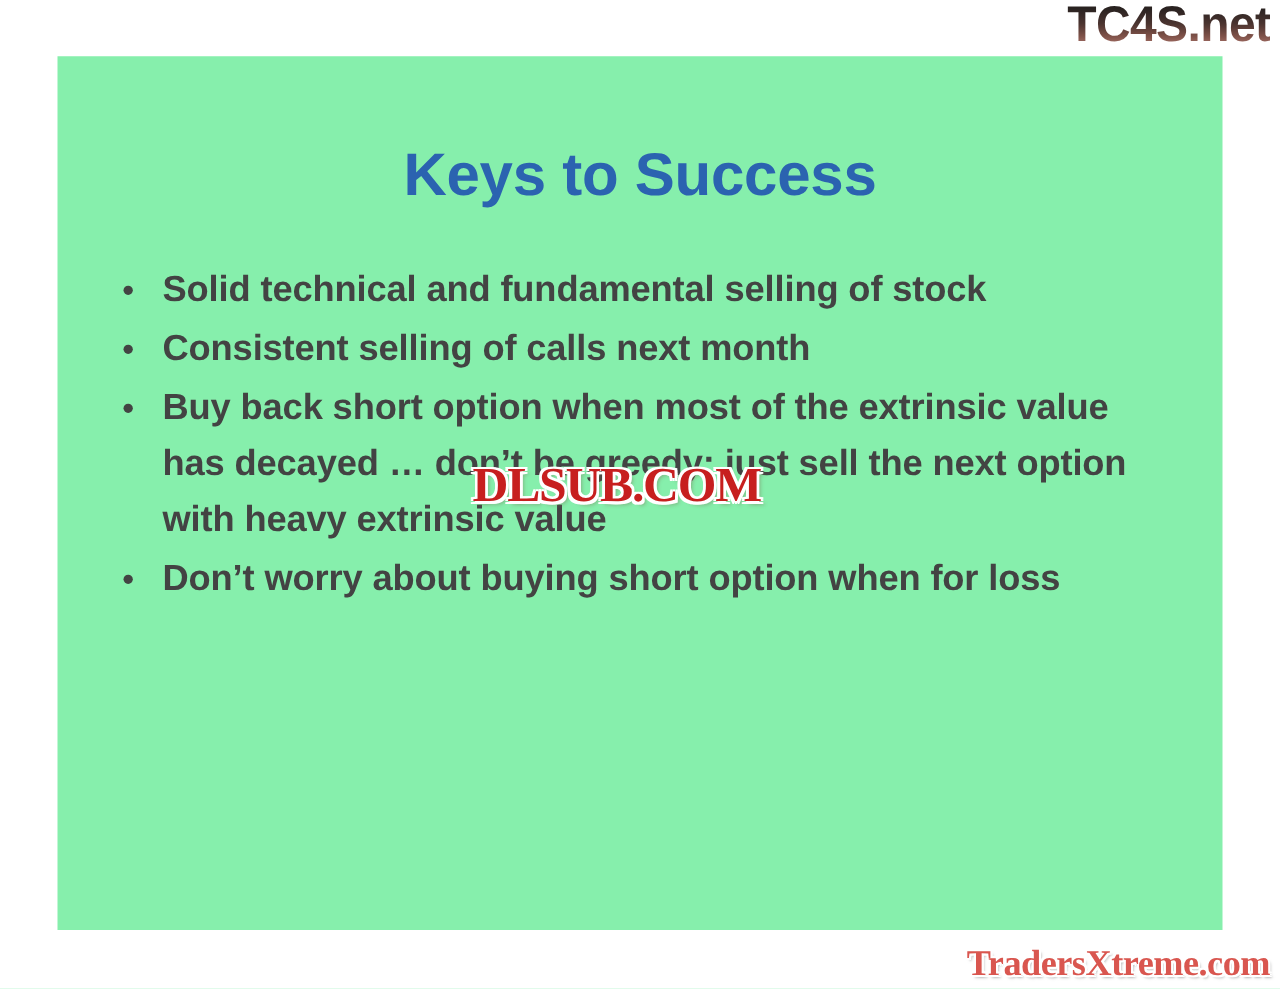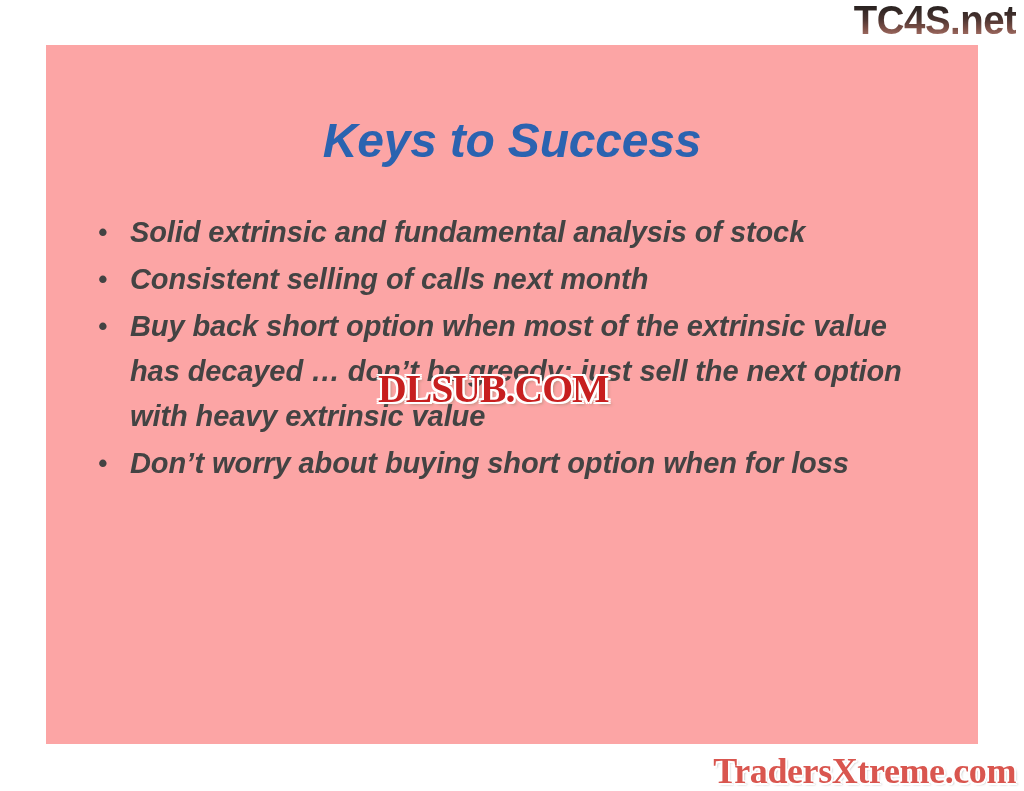--- a/index.html
+++ b/index.html
@@ -43,22 +43,21 @@
     white-space: nowrap;
   }
 
   
   .slide-panel {
     position: absolute;
     left: 46px;
     top: 45px;
     width: 932px;
     height: 699px;
-    background: #fca5a5;
-    font-style: italic;
+    background: #86efac;
   }
 
   .slide-title {
     position: absolute;
     left: 0;
     top: 68px;
     width: 932px;
     text-align: center;
     color: #2b63b0;
     font-family: "Liberation Sans", sans-serif;
@@ -134,21 +133,21 @@
        3px  3px 3px rgba(120,110,80,0.45);
   }
 
   
   .brand-bottom {
     position: absolute;
     right: 8px;
     bottom: 3px;
     font-family: "Liberation Serif", serif;
     font-weight: 700;
-    font-size: 36px;
+    font-size: 29px;
     line-height: 34px;
     letter-spacing: -0.4px;
     color: #d9564f;
     white-space: nowrap;
     user-select: none;
     text-shadow:
       -1.5px -1.5px 0 #ffffff,
        1.5px -1.5px 0 #ffffff,
       -1.5px  1.5px 0 #ffffff,
        1.5px  1.5px 0 #ffffff,
@@ -164,21 +163,21 @@
 
 <div class="brand-top">TC4S.net</div>
 
 <div class="slide-panel">
 
   <div class="slide-title">Keys to Success</div>
 
   <ul class="bullet-list">
     <li class="bullet-item">
       <span class="bullet-marker">•</span>
-      <span class="bullet-text">Solid extrinsic and fundamental analysis of stock</span>
+      <span class="bullet-text">Solid technical and fundamental selling of stock</span>
     </li>
     <li class="bullet-item">
       <span class="bullet-marker">•</span>
       <span class="bullet-text">Consistent selling of calls next month</span>
     </li>
     <li class="bullet-item">
       <span class="bullet-marker">•</span>
       <span class="bullet-text">Buy back short option when most of the extrinsic value has decayed … don’t be greedy; just sell the next option with heavy extrinsic value</span>
     </li>
     <li class="bullet-item">

